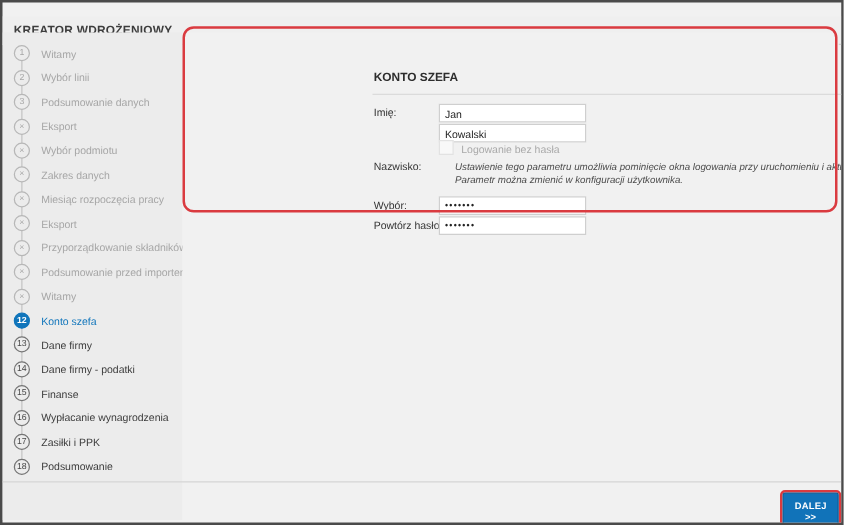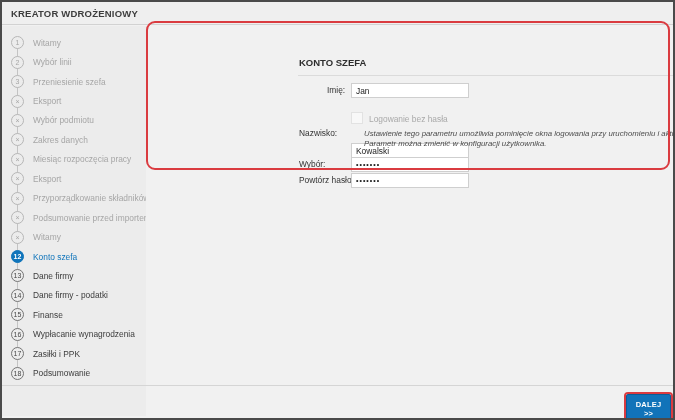--- a/index.html
+++ b/index.html
@@ -4,21 +4,21 @@
 <style>
   html,body { margin:0; padding:0; background:#fff; }
   * { box-sizing:border-box; }
   .window {
     position:relative; width:675px; height:420px;
     background:#f1f1f1; border:2px solid #4a4a4a;
     font-family:"Liberation Sans", sans-serif; overflow:hidden;
   }
   
   .app-header {
-    position:absolute; top:0; left:0; right:0; height:23px;
+    position:absolute; top:11px; left:0; right:0; height:23px;
     background:#efefef; border-bottom:1px solid #d2d2d2;
     padding:6px 0 0 9px; font-size:9.5px; font-weight:bold;
     color:#3d3d3d; letter-spacing:.2px;
   }
   
   .sidebar { position:absolute; top:24px; left:0; bottom:2px; width:144px; background:#ececec; }
   .steps { position:relative; padding-top:7px; }
   .steps .connector {
     position:absolute; left:15px; top:17px; width:1px; height:330px; background:#c3c3c3;
   }
@@ -83,21 +83,21 @@
     <span class="step-label">Witamy</span>
   </div>
 
   <div class="step done">
     <span class="step-marker">2</span>
     <span class="step-label">Wybór linii</span>
   </div>
 
   <div class="step done">
     <span class="step-marker">3</span>
-    <span class="step-label">Przeniesienie szefa</span>
+    <span class="step-label">Podsumowanie danych</span>
   </div>
 
   <div class="step skipped">
     <span class="step-marker">×</span>
     <span class="step-label">Eksport</span>
   </div>
 
   <div class="step skipped">
     <span class="step-marker">×</span>
     <span class="step-label">Wybór podmiotu</span>
@@ -167,25 +167,25 @@
     <span class="step-marker">18</span>
     <span class="step-label">Podsumowanie</span>
   </div>
 </div>
   </div>
 
   <div class="content">
     <div class="panel-title">KONTO SZEFA</div>
     <div class="panel-sep"></div>
 
-    <label class="f-label" style="left:153px; top:59px;margin-left:28px;">Imię:</label>
+    <label class="f-label" style="left:153px; top:59px;">Imię:</label>
     <input class="f-input" style="left: 205px; top: 57px;" type="text" value="Jan">
 
     <label class="f-label" style="left:153px; top:62px;margin-top:40px;">Nazwisko:</label>
-    <input class="f-input" style="left: 205px; top: 73px; margin-top: 44px;" type="text" value="Kowalski">
+    <input class="f-input" style="left: 205px; top: 73px;" type="text" value="Kowalski">
 
     <div class="checkbox" role="checkbox" aria-checked="false"></div>
     <div class="checkbox-label">Logowanie bez hasła</div>
 
     <div class="note" style="top:103px;">Ustawienie tego parametru umożliwia pominięcie okna logowania przy uruchomieniu i aktualizacji programu.</div>
     <div class="note" style="top:113px;">Parametr można zmienić w konfiguracji użytkownika.</div>
 
     <label class="f-label" style="left:153px; top:133px;">Wybór:</label>
     <input class="f-input pwd" style="left: 205px; top: 131px;" type="text" value="•••••••">
 

